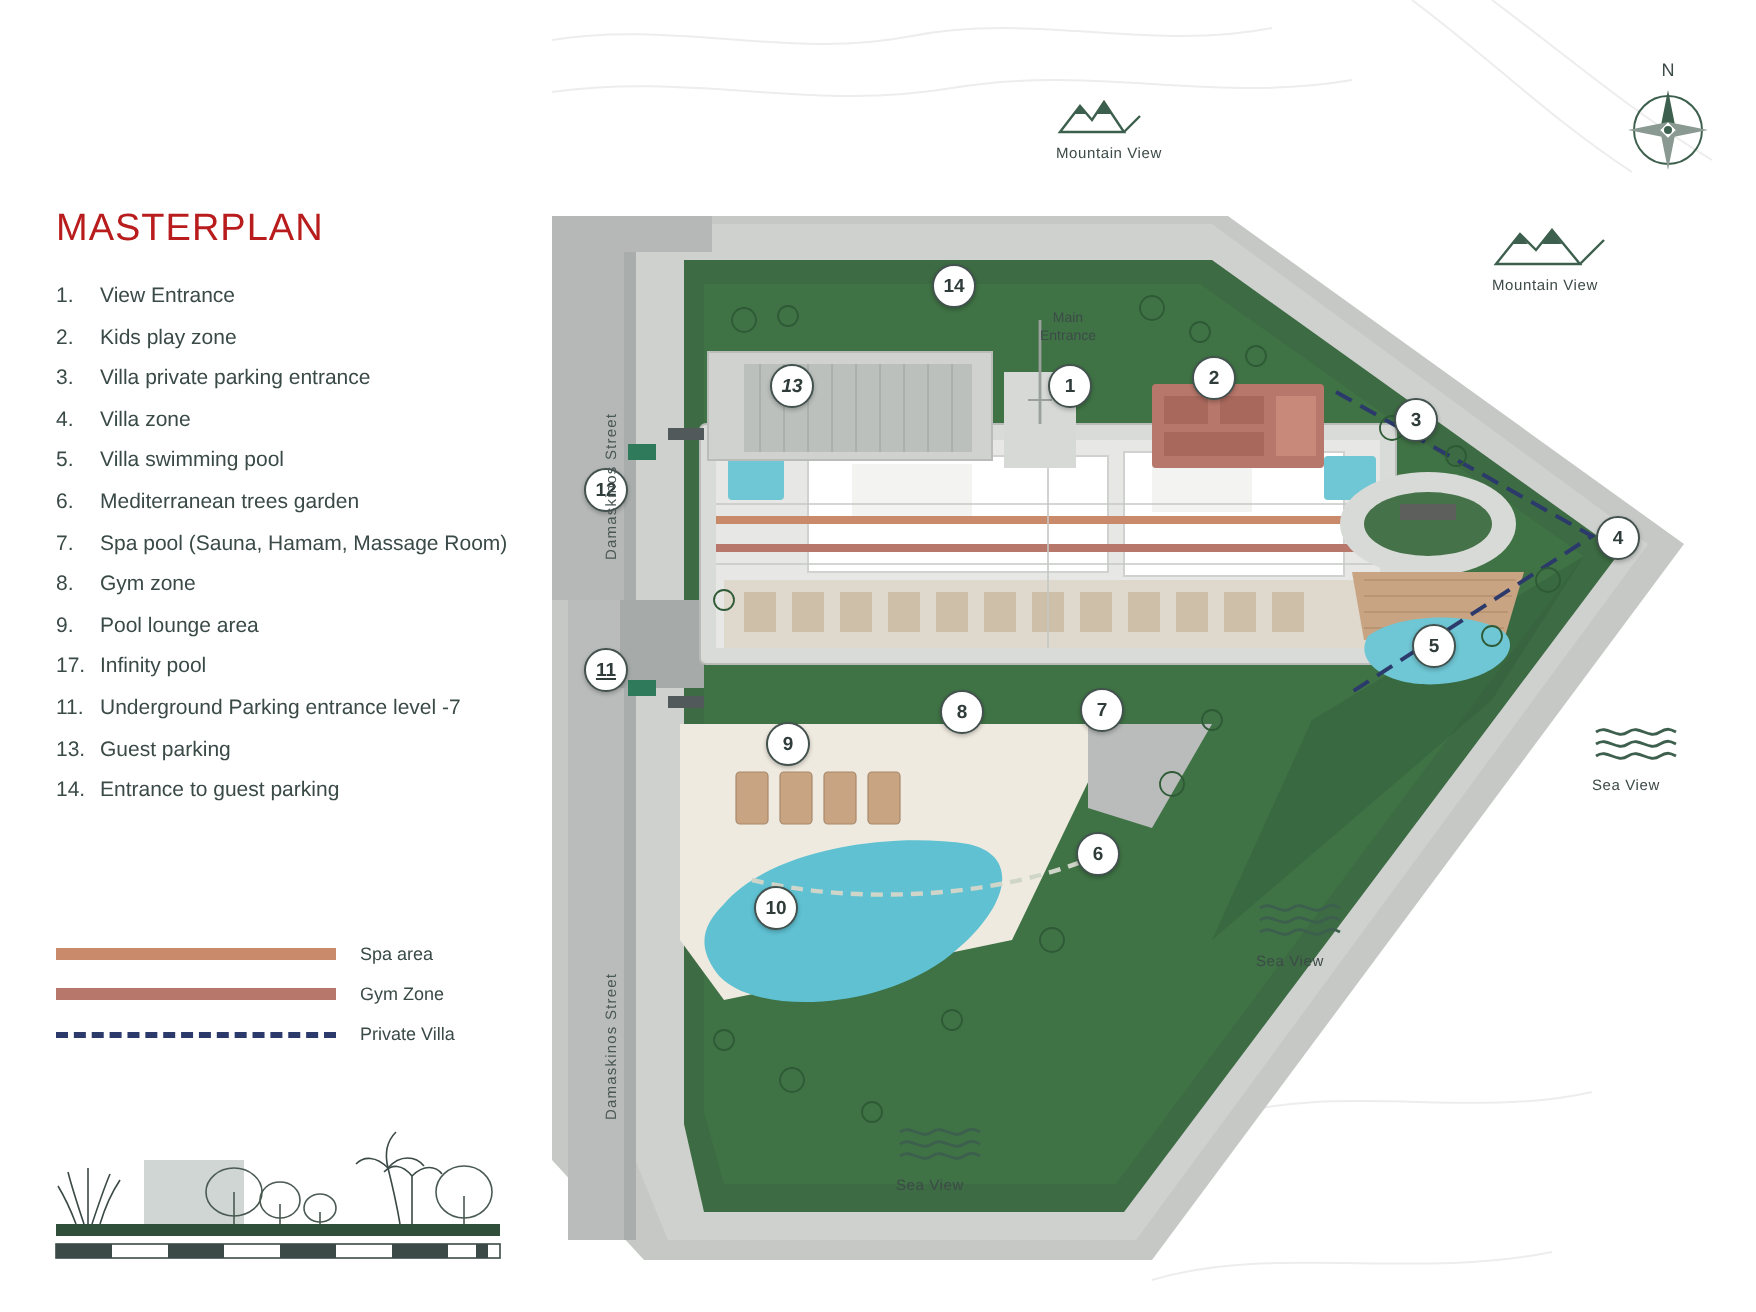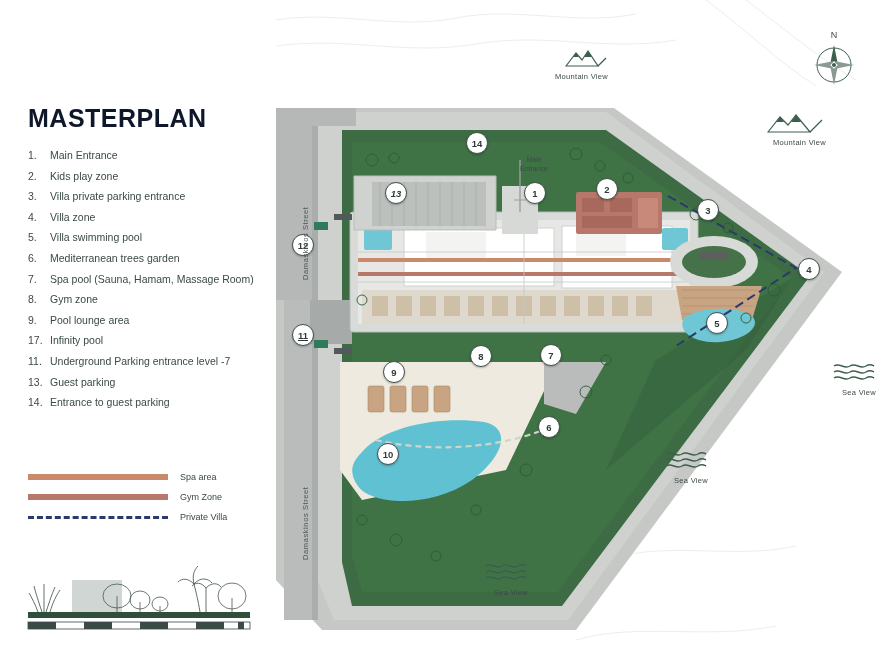--- a/index.html
+++ b/index.html
@@ -21,24 +21,24 @@
   }
 
   
   .legend-panel {
     position: absolute;
     left: 28px;
     top: 104px;
     width: 250px;
   }
   .masterplan-title {
-    font-size: 25px;
-    font-weight: bold;
+    font-size: 19px;
+    font-weight: normal;
     letter-spacing: 0.5px;
-    color: #0f172a;
+    color: #b91c1c;
     margin: 0 0 16px 0;
   }
   .legend-list {
     list-style: none;
     margin: 0;
     padding: 0;
   }
   .legend-row {
     display: flex;
     align-items: flex-start;
@@ -118,21 +118,21 @@
     font-weight: bold;
     display: flex;
     align-items: center;
     justify-content: center;
     box-shadow: 0 1px 2px rgba(0,0,0,0.25);
   }
 
   
   .poi {
     position: absolute;
-    text-align: right;
+    text-align: left;
     font-size: 7.5px;
     color: #3d4b48;
     letter-spacing: 0.3px;
     width: 80px;
   }
   .poi .glyph {
     display: block;
     line-height: 1;
     margin-bottom: 2px;
   }
@@ -174,21 +174,21 @@
 </head>
 <body>
 
 <div class="root">
 
   <div class="legend-panel">
     <h1 class="masterplan-title">MASTERPLAN</h1>
     <ul class="legend-list">
       <li class="legend-row">
           <span class="legend-num">1.</span>
-          <span class="legend-label">Main Entrance</span>
+          <span class="legend-label">View Entrance</span>
         </li>
       <li class="legend-row">
           <span class="legend-num">2.</span>
           <span class="legend-label">Kids play zone</span>
         </li>
       <li class="legend-row">
           <span class="legend-num">3.</span>
           <span class="legend-label">Villa private parking entrance</span>
         </li>
       <li class="legend-row">

